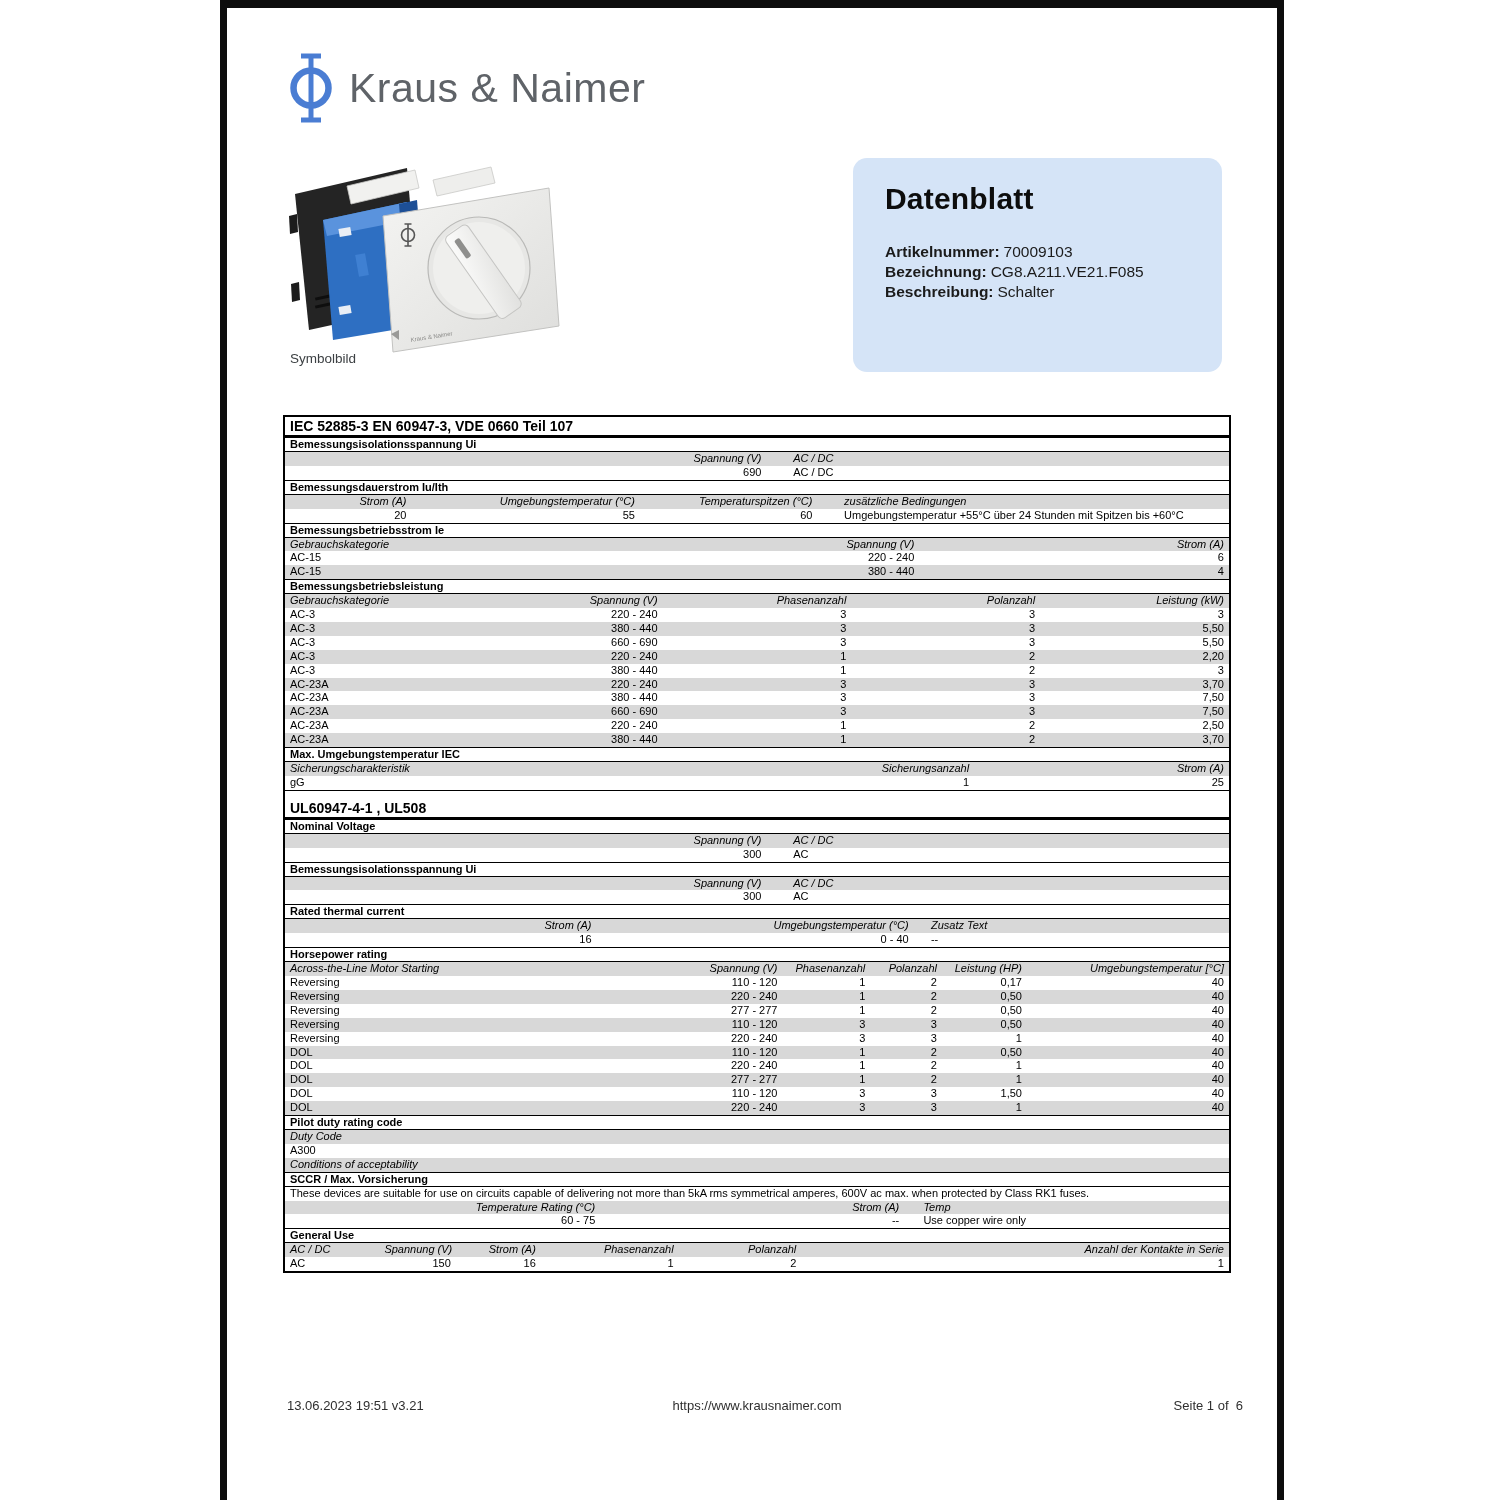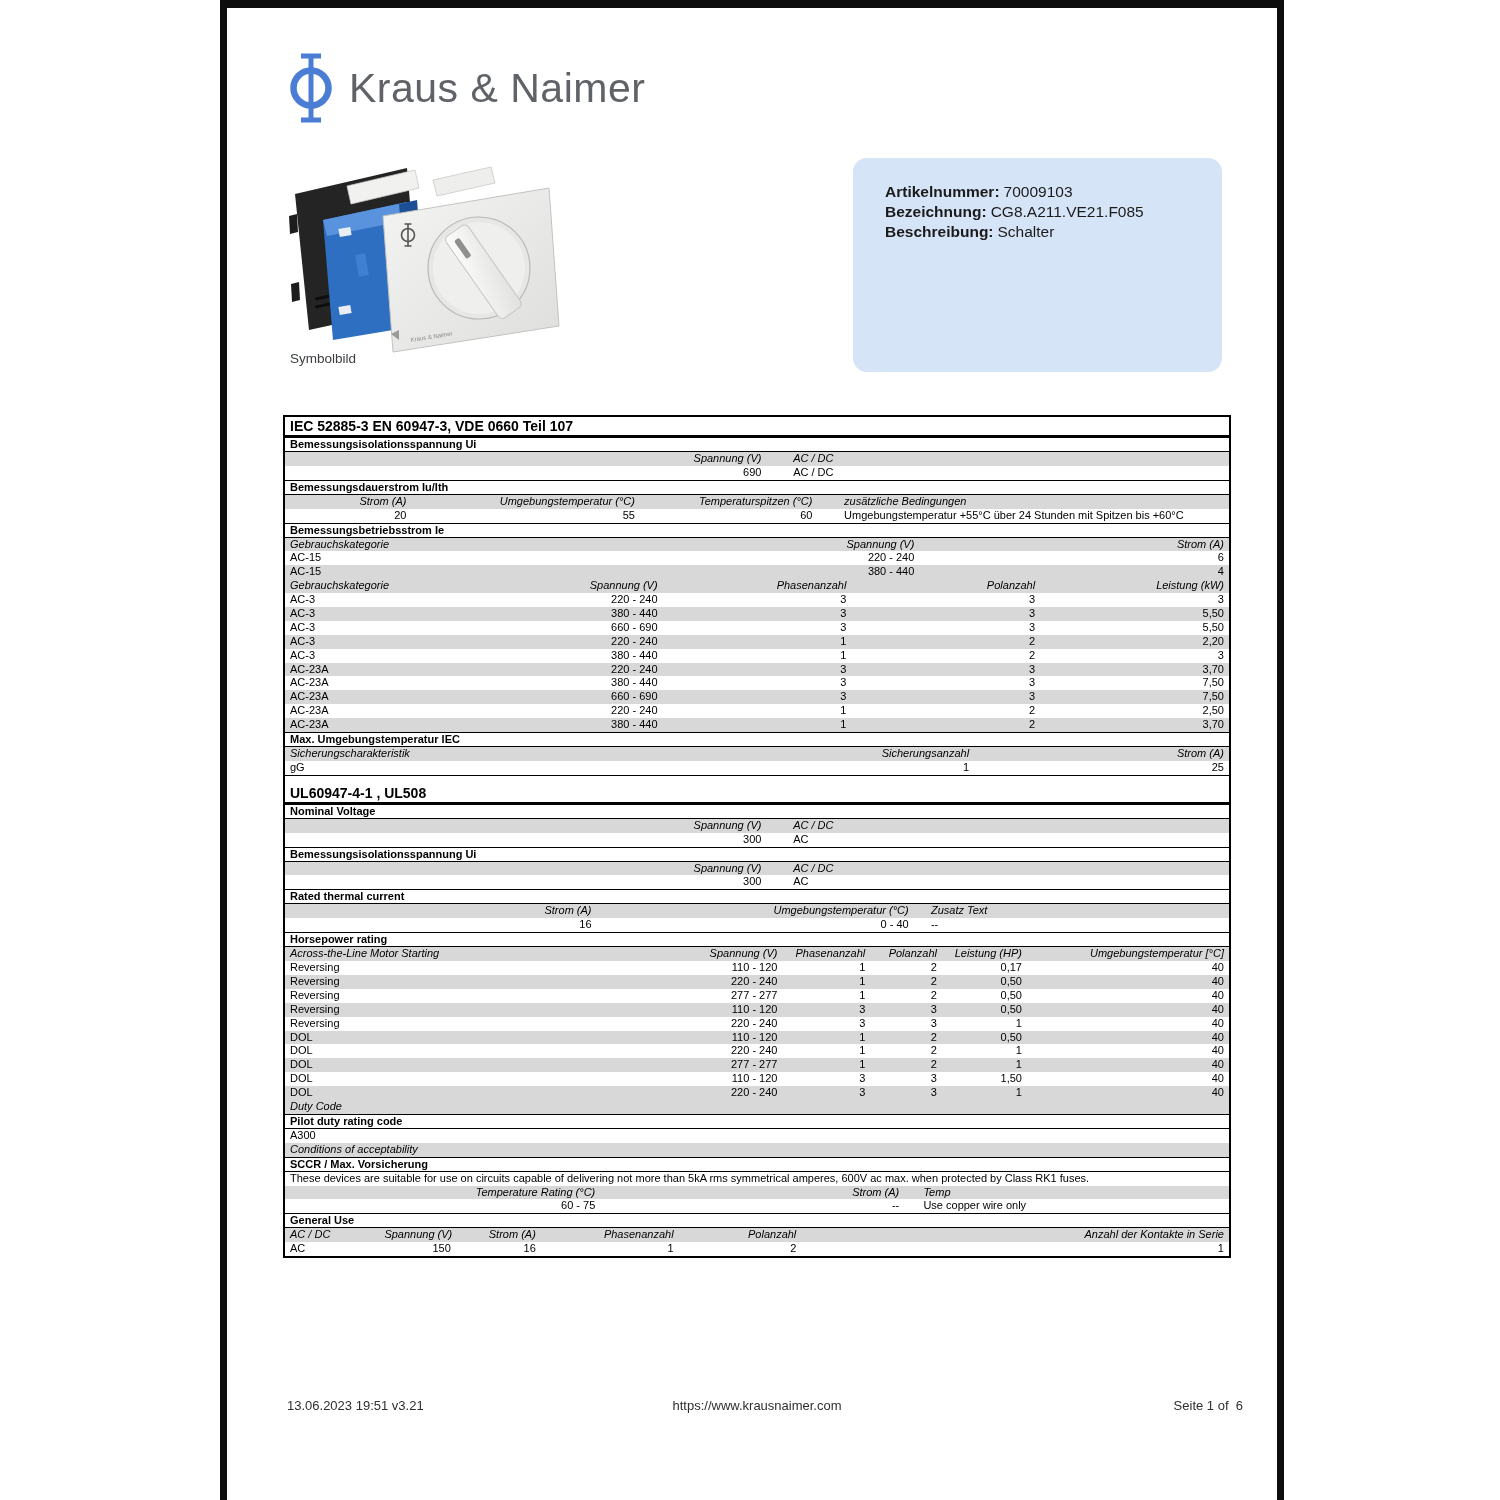--- a/index.html
+++ b/index.html
@@ -116,20 +116,21 @@
         <path d="M117.5 66 H124.5 M117.5 88 H124.5"></path>
       </g>
 
       <polygon points="104,176 112,172 112,182" fill="#9a9a98"></polygon>
       <text x="124" y="184" font-size="6" fill="#8a8a88" transform="rotate(-9 124 184)" font-family="Liberation Sans, sans-serif">Kraus &amp; Naimer</text>
     </svg>
   </div>
   <div class="caption">Symbolbild</div>
 
   <div class="card">
+    <h1>Datenblatt</h1>
     <div class="field"><span class="fl">Artikelnummer:</span><span>70009103</span></div>
     <div class="field"><span class="fl">Bezeichnung:</span><span>CG8.A211.VE21.F085</span></div>
     <div class="field"><span class="fl">Beschreibung:</span><span>Schalter</span></div>
   </div>
 
   <div class="spec-table">
       <div class="trow title1">IEC 52885-3 EN 60947-3, VDE 0660 Teil 107</div>
       <div class="trow subhead">Bemessungsisolationsspannung Ui</div>
       <div class="trow cells ghead">
         <div class="cell ar" style="width: 51%;">Spannung (V)</div>
@@ -165,20 +166,21 @@
       <div class="trow cells plain">
         <div class="cell al" style="width: 33%;">AC-15</div>
         <div class="cell ar" style="width: 34.2%;">220 - 240</div>
         <div class="cell ar" style="width: 32.8%;">6</div>
       </div>
       <div class="trow cells stripe">
         <div class="cell al" style="width: 33%;">AC-15</div>
         <div class="cell ar" style="width: 34.2%;">380 - 440</div>
         <div class="cell ar" style="width: 32.8%;">4</div>
       </div>
+      <div class="trow subhead">Bemessungsbetriebsleistung</div>
       <div class="trow cells ghead">
         <div class="cell al" style="width: 20%;">Gebrauchskategorie</div>
         <div class="cell ar" style="width: 20%;">Spannung (V)</div>
         <div class="cell ar" style="width: 20%;">Phasenanzahl</div>
         <div class="cell ar" style="width: 20%;">Polanzahl</div>
         <div class="cell ar" style="width: 20%;">Leistung (kW)</div>
       </div>
       <div class="trow cells plain">
         <div class="cell al" style="width: 20%;">AC-3</div>
         <div class="cell ar" style="width: 20%;">220 - 240</div>
@@ -378,24 +380,24 @@
         <div class="cell ar" style="width: 21.4%;">40</div>
       </div>
       <div class="trow cells stripe">
         <div class="cell al" style="width: 30%;">DOL</div>
         <div class="cell ar" style="width: 22.7%;">220 - 240</div>
         <div class="cell ar" style="width: 9.3%;">3</div>
         <div class="cell ar" style="width: 7.6%;">3</div>
         <div class="cell ar" style="width: 9%;">1</div>
         <div class="cell ar" style="width: 21.4%;">40</div>
       </div>
+      <div class="trow subhead">Pilot duty rating code</div>
       <div class="trow cells ghead">
         <div class="cell al" style="width: 100%;">Duty Code</div>
       </div>
-      <div class="trow subhead">Pilot duty rating code</div>
       <div class="trow cells plain">
         <div class="cell al" style="width: 100%;">A300</div>
       </div>
       <div class="trow cells ghead">
         <div class="cell al" style="width: 100%;">Conditions of acceptability</div>
       </div>
       <div class="trow subhead">SCCR / Max. Vorsicherung</div>
       <div class="trow cells plain">
         <div class="cell al" style="width: 100%;">These devices are suitable for use on circuits capable of delivering not more than 5kA rms symmetrical amperes, 600V ac max. when protected by Class RK1 fuses.</div>
       </div>

